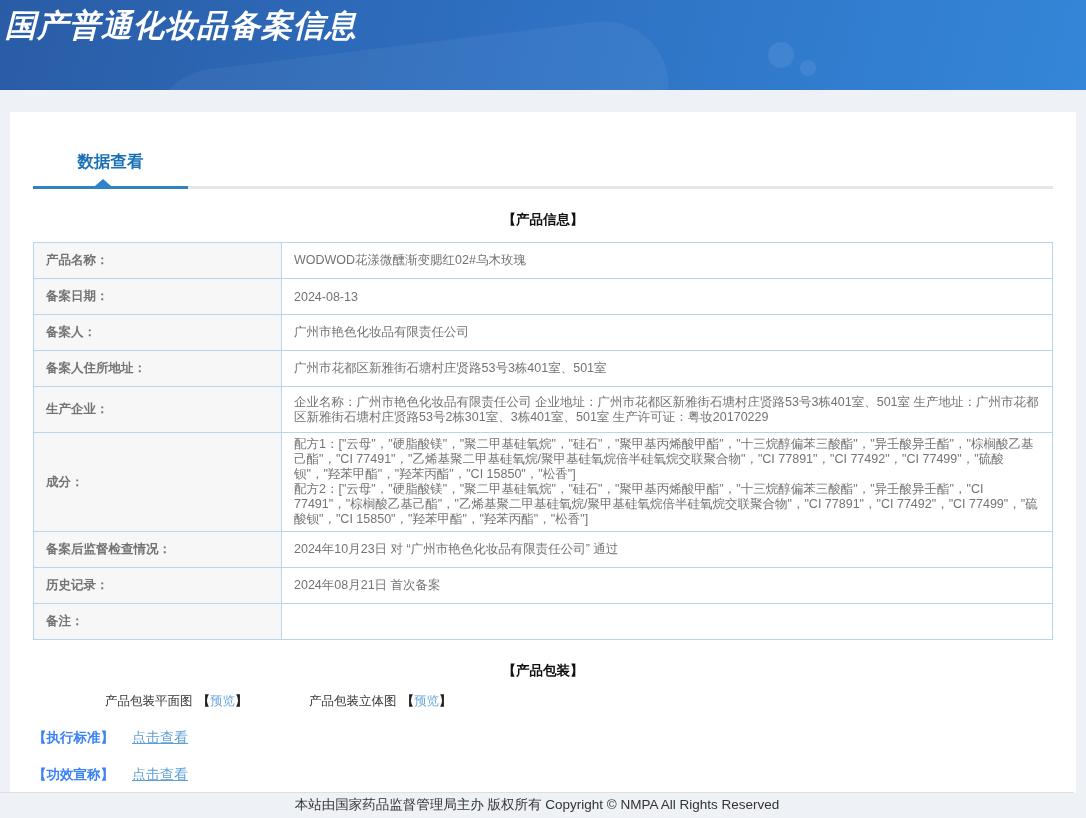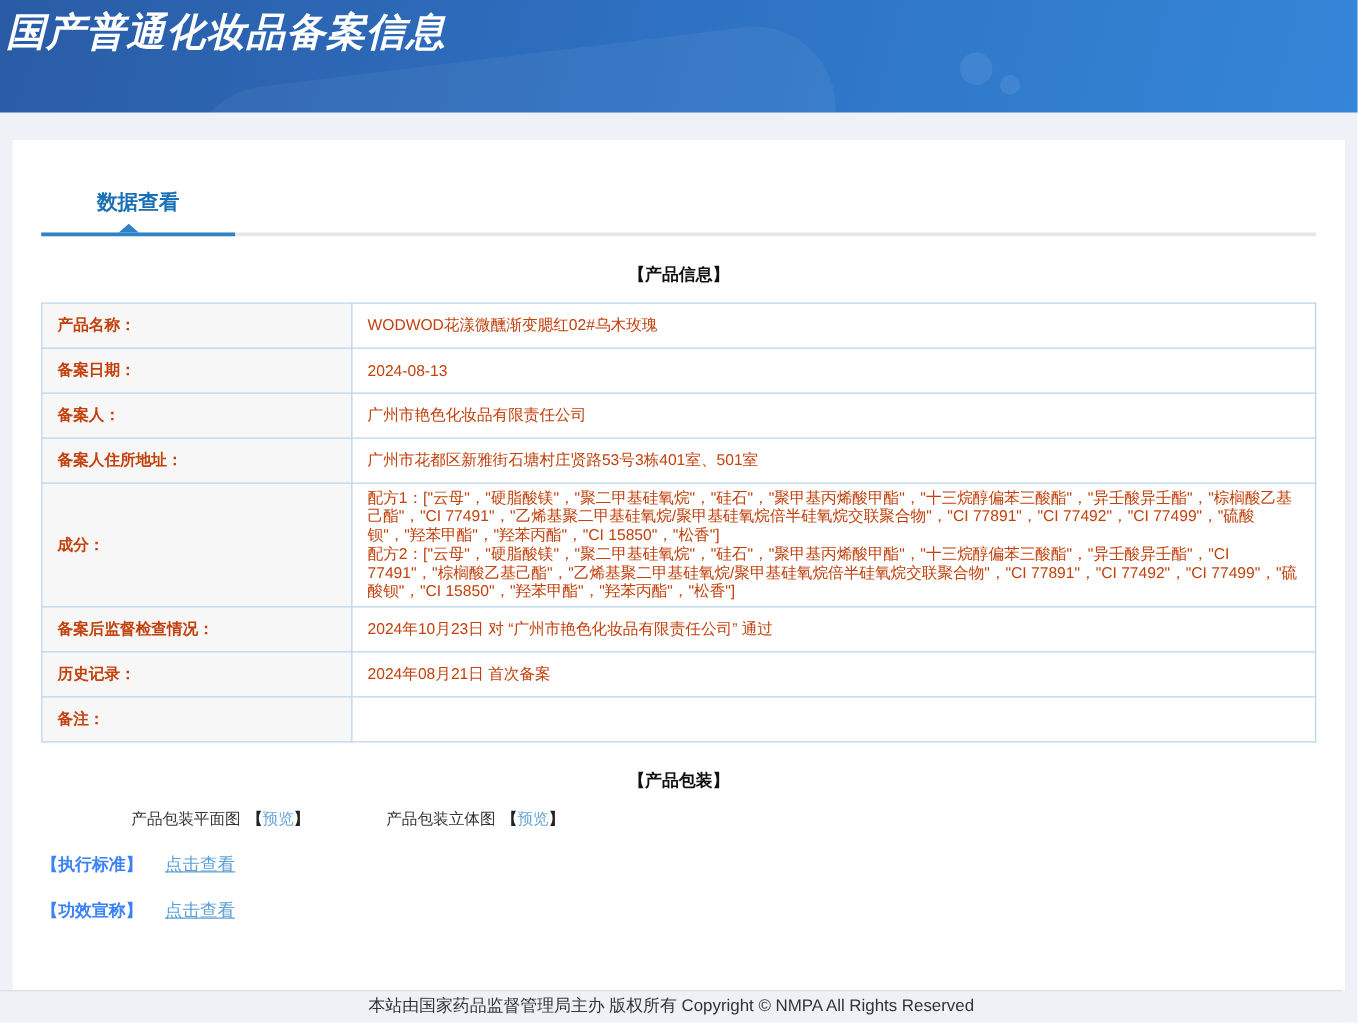--- a/index.html
+++ b/index.html
@@ -53,21 +53,21 @@
   .underline-active{position:absolute;left:0;top:0;width:155px;height:3px;background:var(--accent-blue);}
   .underline-tri{
     position:absolute;left:62px;top:-7px;width:0;height:0;
     border-left:8px solid transparent;border-right:8px solid transparent;
     border-bottom:7px solid var(--accent-blue);
   }
   
   .section-title{font-size:13.5px;font-weight:bold;color:#111;margin:22px 0 13px;text-align:center;}
   
   table.info{width:100%;border-collapse:collapse;table-layout:fixed;}
-  table.info td{border:1px solid var(--table-border);vertical-align:middle;color:#c2410c;}
+  table.info td{border:1px solid var(--table-border);vertical-align:middle;color:#737373;}
   td.lbl{width:225px;background:var(--label-bg);font-weight:bold;font-size:12.5px;padding:0 10px 0 12px;}
   td.val{font-size:12.5px;padding:4px 12px;}
   tr.r-std{height:36px;}
   tr.r-mid{height:46px;}
   tr.r-tall{height:90px;}
   .val-sm{font-size:12px;line-height:15px;}
   .multiline{white-space:pre-line;}
   
   .pack-items{padding-left:72px;margin-top:9px;font-size:12.5px;color:#333;}
   .pack-item{margin-right:58px;}
@@ -119,20 +119,24 @@
           <td class="val">2024-08-13</td>
         </tr>
         <tr class="r-std">
           <td class="lbl">备案人：</td>
           <td class="val">广州市艳色化妆品有限责任公司</td>
         </tr>
         <tr class="r-std">
           <td class="lbl">备案人住所地址：</td>
           <td class="val">广州市花都区新雅街石塘村庄贤路53号3栋401室、501室</td>
         </tr>
+        <tr class="r-mid">
+          <td class="lbl">生产企业：</td>
+          <td class="val val-sm">企业名称：广州市艳色化妆品有限责任公司 企业地址：广州市花都区新雅街石塘村庄贤路53号3栋401室、501室 生产地址：广州市花都区新雅街石塘村庄贤路53号2栋301室、3栋401室、501室 生产许可证：粤妆20170229</td>
+        </tr>
         <tr class="r-tall">
           <td class="lbl">成分：</td>
           <td class="val val-sm multiline">配方1：["云母"，"硬脂酸镁"，"聚二甲基硅氧烷"，"硅石"，"聚甲基丙烯酸甲酯"，"十三烷醇偏苯三酸酯"，"异壬酸异壬酯"，"棕榈酸乙基己酯"，"CI 77491"，"乙烯基聚二甲基硅氧烷/聚甲基硅氧烷倍半硅氧烷交联聚合物"，"CI 77891"，"CI 77492"，"CI 77499"，"硫酸钡"，"羟苯甲酯"，"羟苯丙酯"，"CI 15850"，"松香"]
 配方2：["云母"，"硬脂酸镁"，"聚二甲基硅氧烷"，"硅石"，"聚甲基丙烯酸甲酯"，"十三烷醇偏苯三酸酯"，"异壬酸异壬酯"，"CI 77491"，"棕榈酸乙基己酯"，"乙烯基聚二甲基硅氧烷/聚甲基硅氧烷倍半硅氧烷交联聚合物"，"CI 77891"，"CI 77492"，"CI 77499"，"硫酸钡"，"CI 15850"，"羟苯甲酯"，"羟苯丙酯"，"松香"]</td>
         </tr>
         <tr class="r-std">
           <td class="lbl">备案后监督检查情况：</td>
           <td class="val">2024年10月23日 对 “广州市艳色化妆品有限责任公司” 通过</td>
         </tr>
         <tr class="r-std">

